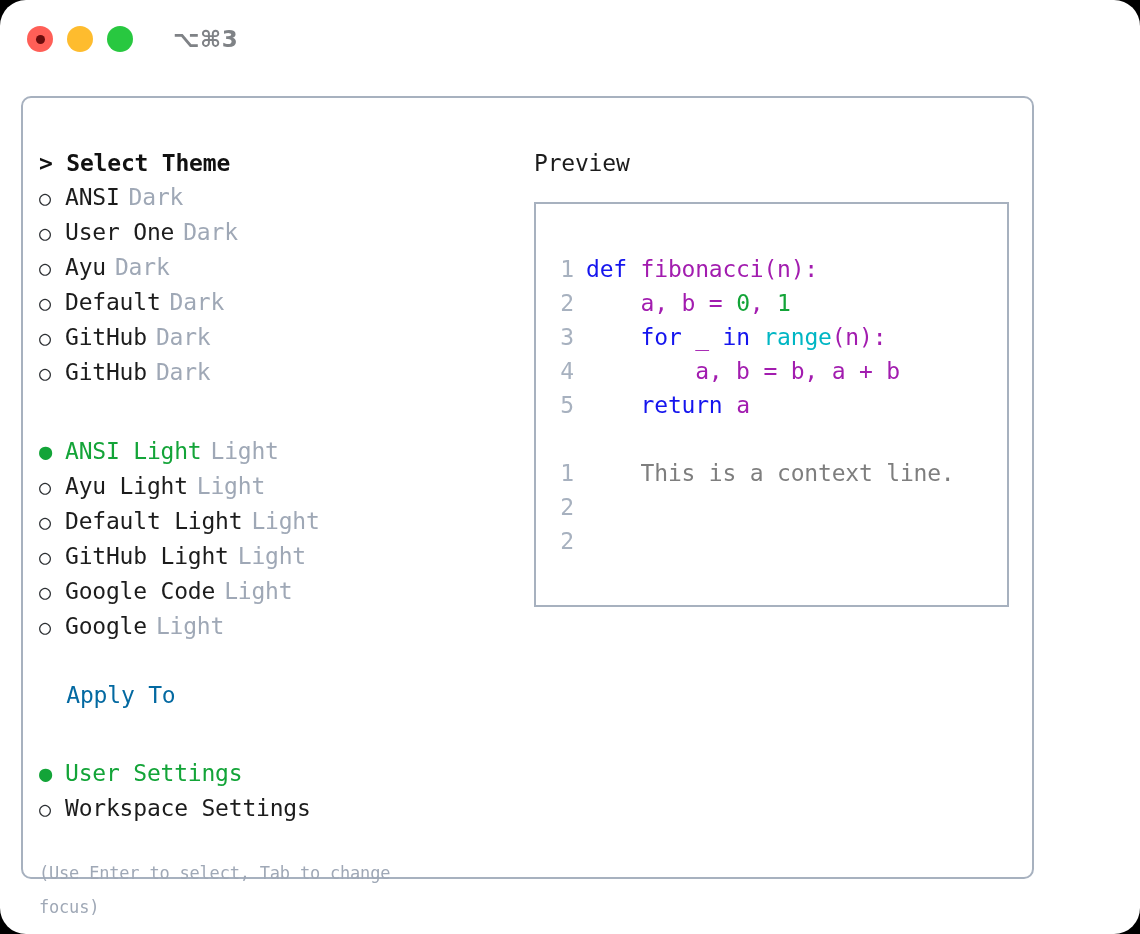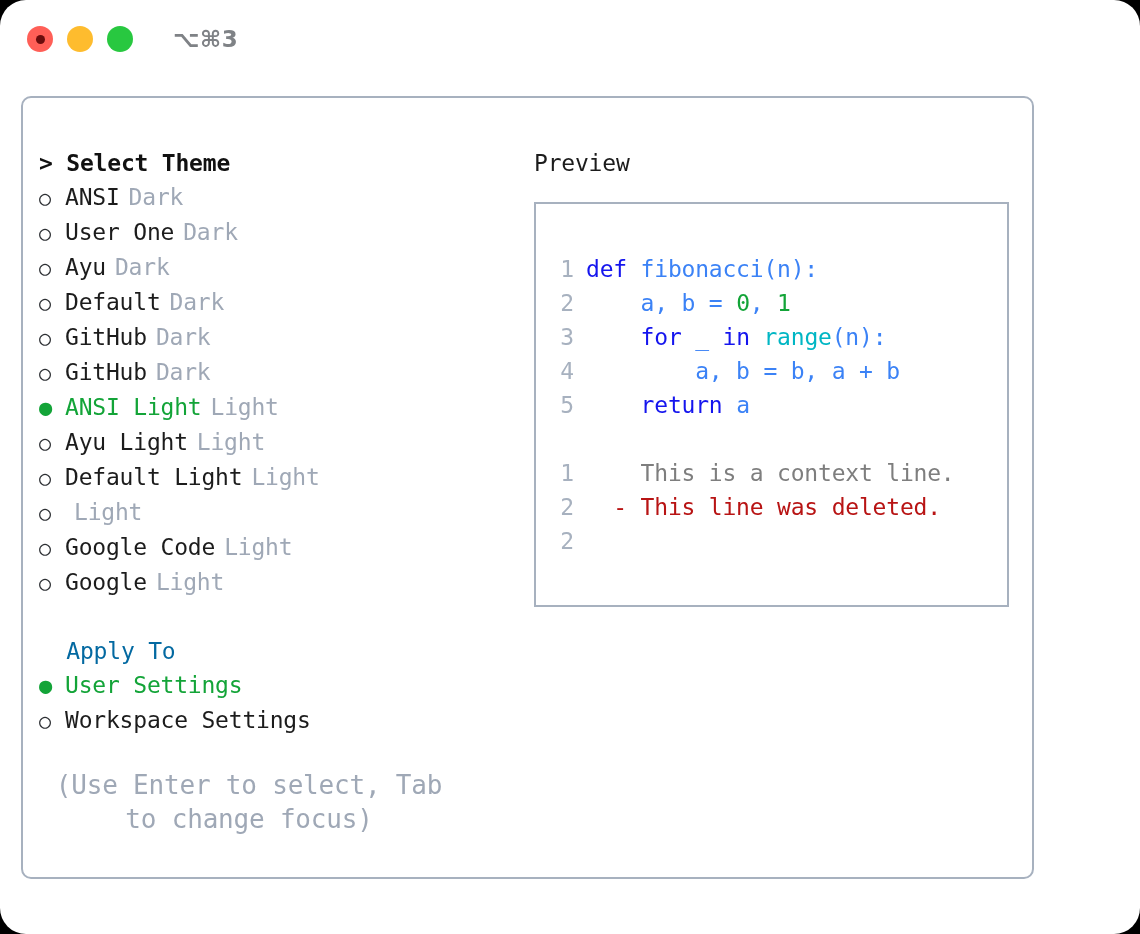--- a/index.html
+++ b/index.html
@@ -121,35 +121,34 @@
     width: 26px;
     flex: 0 0 26px;
     color: #2c2f33;
     font-size: 20px;
   }
   .marker.on {
     color: #13a438;
     font-size: 22px;
   }
   .opt-label { color: #1c1c1c; }
-  .opt-label.sel { color: #13a438; }
+  .opt-label.sel { color: #13a438; margin-top: 44px; }
   .opt-kind {
     color: #9fa8b6;
     margin-left: 9px;
   }
   .spacer-36 { height: 34px; }
 
   .hint {
     margin-top: 30px;
-    font-size: 26px;
+    font-size: 17px;
     line-height: 34px;
     color: #9fa8b6;
     width: 420px;
     letter-spacing: -0.2px;
-    text-align: center;
   }
 
   
   .right-col {
     position: absolute;
     left: 479px;
     top: 48px;
     width: 500px;
     padding-left: 32px;
   }
@@ -186,21 +185,21 @@
     width: 26px;
     flex: 0 0 26px;
     text-align: right;
     color: #a7b1bf;
     margin-right: 12px;
   }
   .code-text { color: #1c1c1c; }
   .tok-kw  { color: #1515ee; }
   .tok-fn  { color: #00b6c4; }
   .tok-num { color: #13a438; }
-  .tok-plain { color: #3b82f6; }
+  .tok-plain { color: #a21caf; }
 
   .diff-gap { height: 34px; }
   .diff-ctx { color: #7e7e7e; }
   .diff-del { color: #b81414; }
   .diff-add { color: #12bb12; }
 </style>
 </head>
 <body>
 
 <div class="app-window">
@@ -224,21 +223,21 @@
         <div id="theme-list">
             <div class="option-row"><span class="marker">○</span><span class="opt-label">ANSI</span><span class="opt-kind">Dark</span></div>
             <div class="option-row"><span class="marker">○</span><span class="opt-label">User One</span><span class="opt-kind">Dark</span></div>
             <div class="option-row"><span class="marker">○</span><span class="opt-label">Ayu</span><span class="opt-kind">Dark</span></div>
             <div class="option-row"><span class="marker">○</span><span class="opt-label">Default</span><span class="opt-kind">Dark</span></div>
             <div class="option-row"><span class="marker">○</span><span class="opt-label">GitHub</span><span class="opt-kind">Dark</span></div>
             <div class="option-row"><span class="marker">○</span><span class="opt-label">GitHub</span><span class="opt-kind">Dark</span></div>
             <div class="option-row"><span class="marker on">●</span><span class="opt-label sel">ANSI Light</span><span class="opt-kind">Light</span></div>
             <div class="option-row"><span class="marker">○</span><span class="opt-label">Ayu Light</span><span class="opt-kind">Light</span></div>
             <div class="option-row"><span class="marker">○</span><span class="opt-label">Default Light</span><span class="opt-kind">Light</span></div>
-            <div class="option-row"><span class="marker">○</span><span class="opt-kind">Light</span></div>
+            <div class="option-row"><span class="marker">○</span><span class="opt-label">GitHub Light</span><span class="opt-kind">Light</span></div>
             <div class="option-row"><span class="marker">○</span><span class="opt-label">Google Code</span><span class="opt-kind">Light</span></div>
             <div class="option-row"><span class="marker">○</span><span class="opt-label">Google</span><span class="opt-kind">Light</span></div>
           </div>
 
         <div class="spacer-36"></div>
 
         <div class="section-title plain">  Apply To</div>
         <div id="apply-list">
             <div class="option-row"><span class="marker on">●</span><span class="opt-label sel">User Settings</span></div>
             <div class="option-row"><span class="marker">○</span><span class="opt-label">Workspace Settings</span></div>
@@ -251,21 +250,21 @@
         <div class="preview-title">Preview</div>
         <div class="preview-box">
           <div class="code-area" id="code-area">
               <div class="code-line"><span class="lineno">1</span><span class="code-text"><span class="tok-kw">def </span><span class="tok-plain">fibonacci(n):</span></span></div>
               <div class="code-line"><span class="lineno">2</span><span class="code-text"><span class="tok-plain">    a, b = </span><span class="tok-num">0</span><span class="tok-plain">, </span><span class="tok-num">1</span></span></div>
               <div class="code-line"><span class="lineno">3</span><span class="code-text"><span class="tok-plain">    </span><span class="tok-kw">for</span><span class="tok-plain"> _ </span><span class="tok-kw">in</span><span class="tok-plain"> </span><span class="tok-fn">range</span><span class="tok-plain">(n):</span></span></div>
               <div class="code-line"><span class="lineno">4</span><span class="code-text"><span class="tok-plain">        a, b = b, a + b</span></span></div>
               <div class="code-line"><span class="lineno">5</span><span class="code-text"><span class="tok-plain">    </span><span class="tok-kw">return</span><span class="tok-plain"> a</span></span></div>
               <div class="diff-gap"></div>
               <div class="code-line"><span class="lineno">1</span><span class="diff-ctx">    This is a context line.</span></div>
-              <div class="code-line"><span class="lineno">2</span><span class="diff-del">  - This line was deleted.</span></div>
+              <div class="code-line"><span class="lineno">2</span></div>
               <div class="code-line"><span class="lineno">2</span></div>
             </div>
         </div>
       </div>
 
     </div>
   </div>
 </div>
 
 </body></html>

